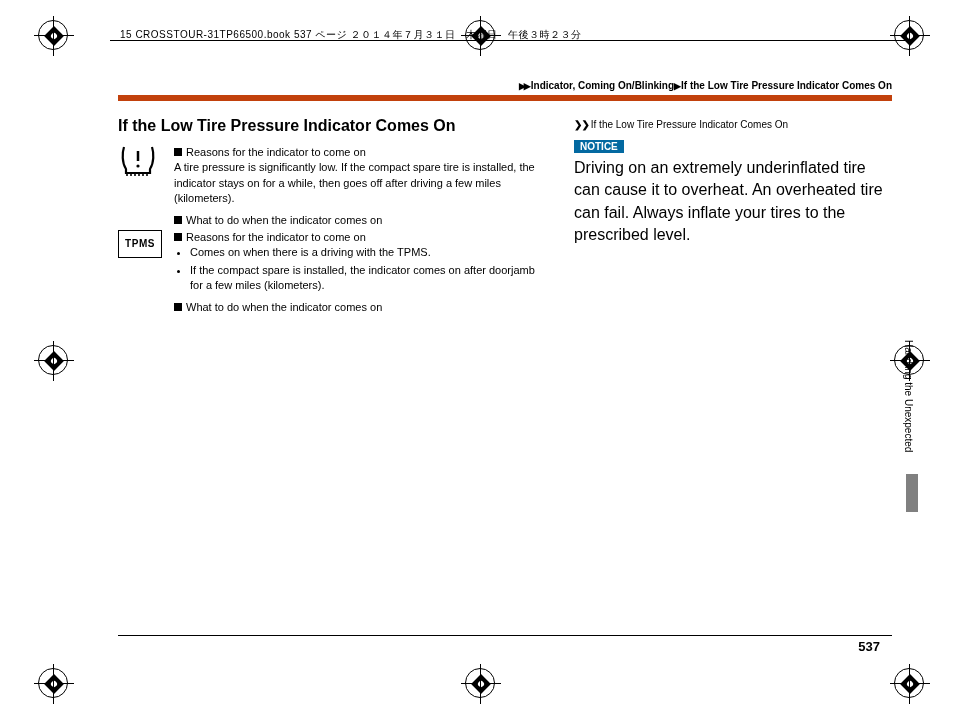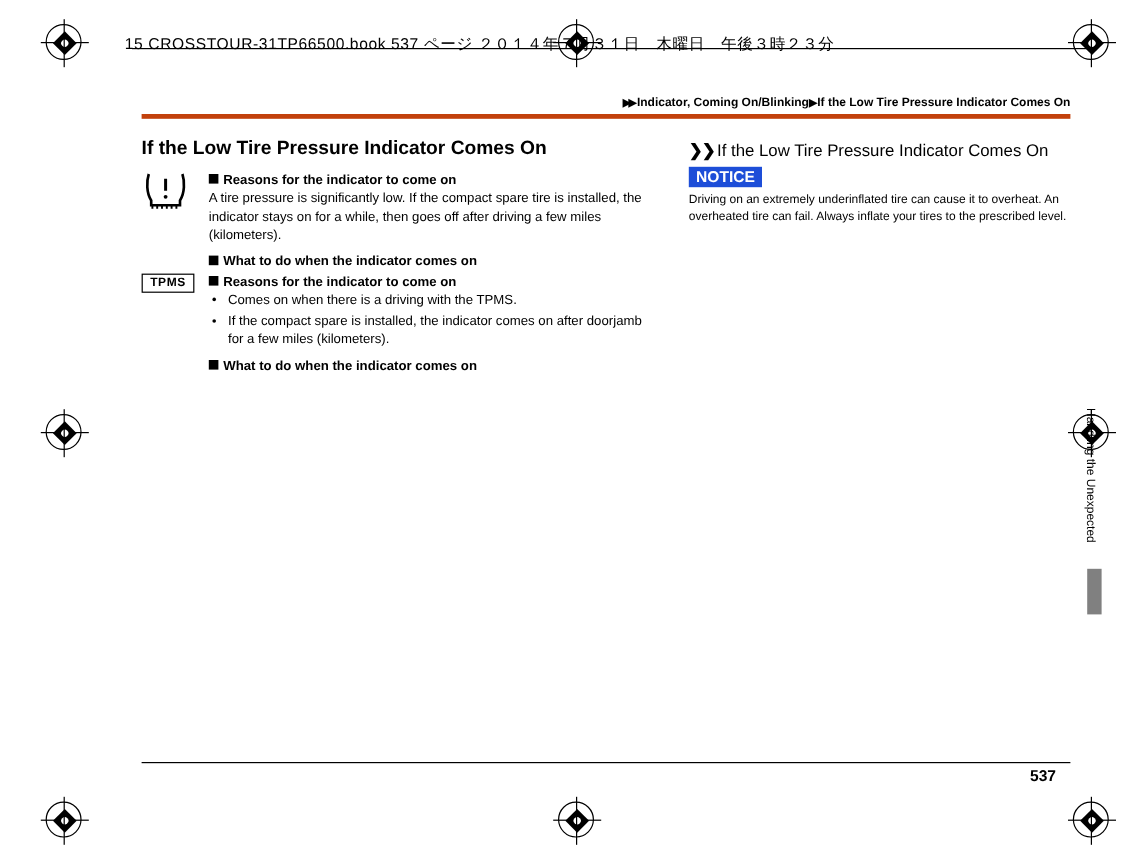--- a/index.html
+++ b/index.html
@@ -34,81 +34,81 @@
     border-radius:50%; top:4px; left:4px;
   }
 
   .header-line {
     position: absolute;
     top: 40px; left: 110px; right: 40px;
     border-top: 1px solid #000;
   }
   .header-text {
     position: absolute;
-    top: 28px; left: 104px;
-    font-size: 13px;
+    top: 28px; left: 120px;
+    font-size: 10px;
     letter-spacing: 0.5px;
   }
 
   .page {
     position: absolute;
     top: 80px; left: 118px; right: 62px; bottom: 60px;
   }
   .breadcrumb {
     text-align: right;
     font-size: 10px;
     font-weight: bold;
     padding-bottom: 4px;
-    border-bottom: 4px solid #c2410c;
+    border-bottom: 6px solid #c2410c;
     margin-bottom: 14px;
   }
   .arrow { font-size: 9px; letter-spacing: -2px; margin-right: 2px; }
 
   .columns { display: flex; gap: 26px; }
   .col-left { flex: 0 0 430px; }
   .col-right { flex: 1; }
 
   h2.section-title {
     font-size: 16px; font-weight: bold;
     margin-bottom: 8px;
     margin-top: 2px;
   }
   h2.section-title.second { margin-top: 18px; }
 
   .block { display: flex; gap: 12px; }
   .icon-cell { flex: 0 0 44px; }
   .text-cell { flex: 1; font-size: 11px; line-height: 1.4; }
 
-  .sub-head { font-weight: bold; margin-top: 2px; }
+  .sub-head { font-weight: normal; margin-top: 2px; }
   .sq { display:inline-block; width:8px; height:8px; background:#000; margin-right:4px; vertical-align: 0px; }
   .body-p { margin-bottom: 6px; }
   ul.bullets { list-style: disc; padding-left: 16px; margin-bottom: 6px; }
   ul.bullets li { margin-bottom: 2px; }
 
   .tpms-icon {
-    width: 44px; height: 16px;
+    width: 44px; height: 28px;
     border: 1.5px solid #000;
     display: flex; align-items: center; justify-content: center;
     font-weight: bold; font-size: 10px; letter-spacing: 0.5px;
     margin-top: 2px;
   }
 
   .side-ref {
-    font-size: 14px;
+    font-size: 10px;
     margin-bottom: 6px;
     margin-top: 4px;
   }
   .side-ref .dbl { font-weight:bold; letter-spacing:-1px; margin-right:2px; }
   .notice-badge {
     display:inline-block;
-    background:#1d4ed8; color:#fff;
-    font-size:13px; font-weight:bold;
+    background:#0369a1; color:#fff;
+    font-size:10px; font-weight:bold;
     padding:1px 6px; margin-bottom:4px;
   }
-  .notice-text { font-size:10px; line-height:1.4; }
+  .notice-text { font-size:16px; line-height:1.4; }
 
   .vtab {
     position:absolute;
     right: 40px;
     top: 340px;
     writing-mode: vertical-rl;
     font-size: 10px;
   }
   .vtab-bar {
     position:absolute;

